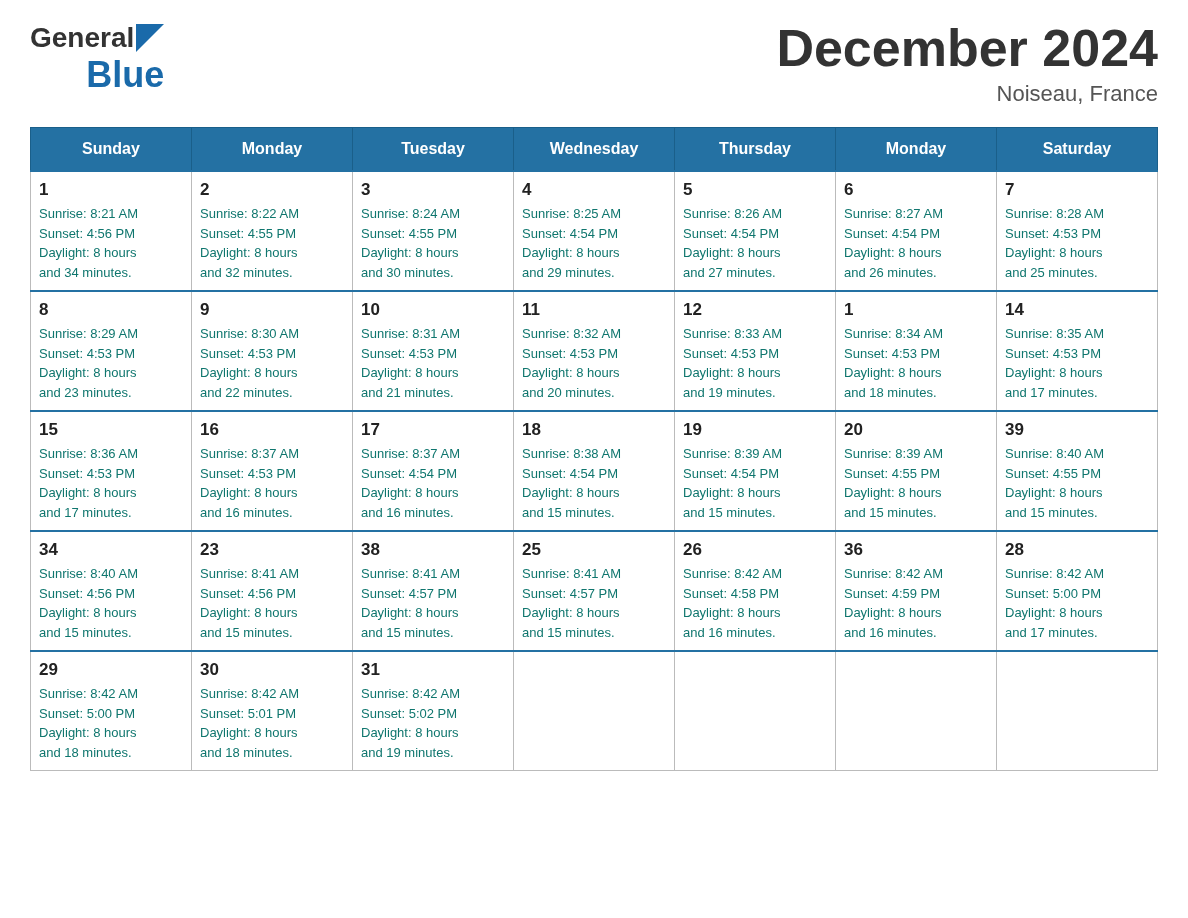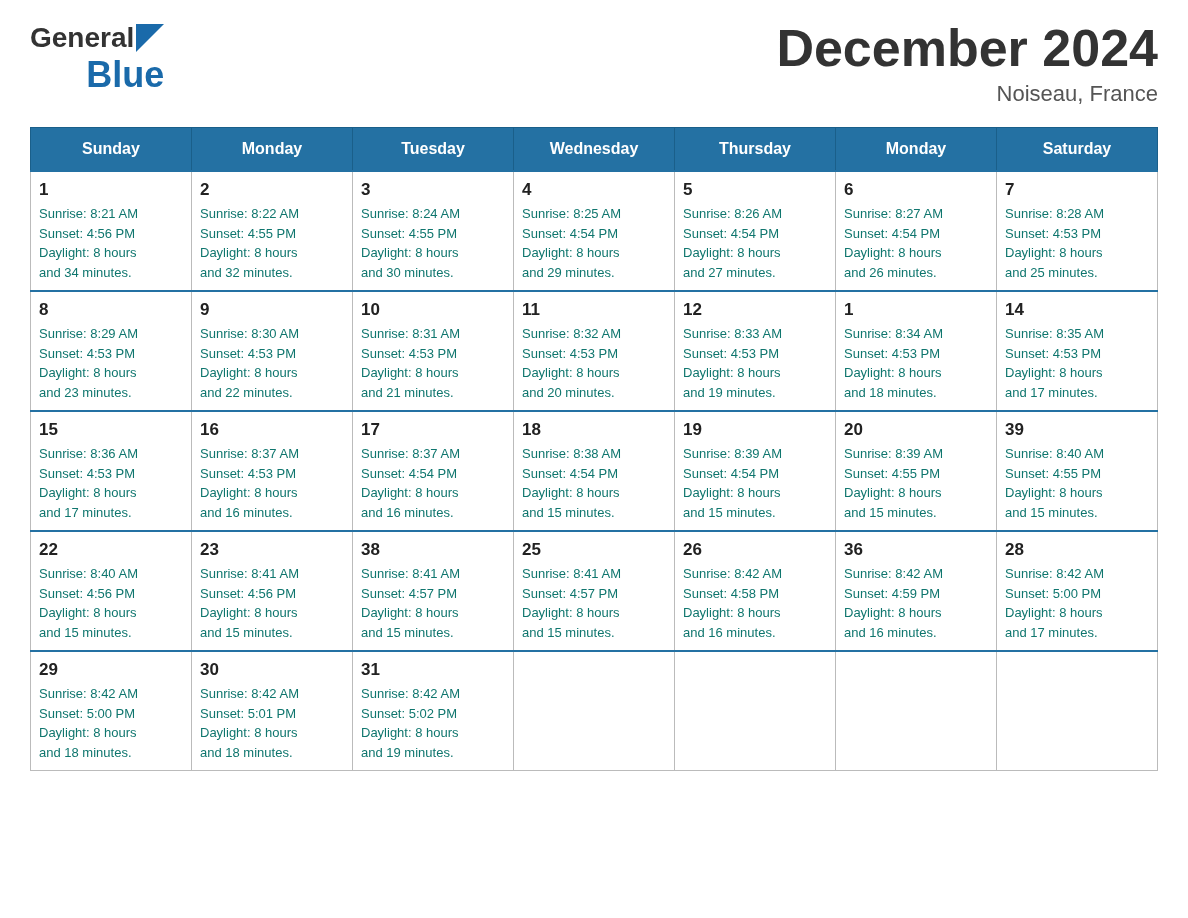--- a/index.html
+++ b/index.html
@@ -292,21 +292,21 @@
         <div class="day-number">39</div>
         <div class="day-info">
           Sunrise: 8:40 AM<br>
           Sunset: 4:55 PM<br>
           Daylight: 8 hours<br>and 15 minutes.
         </div>
       </td>
       </tr>
       <tr class="week-row">
         <td>
-        <div class="day-number">22</div>
+        <div class="day-number">34</div>
         <div class="day-info">
           Sunrise: 8:40 AM<br>
           Sunset: 4:56 PM<br>
           Daylight: 8 hours<br>and 15 minutes.
         </div>
       </td>
         <td>
         <div class="day-number">23</div>
         <div class="day-info">
           Sunrise: 8:41 AM<br>

